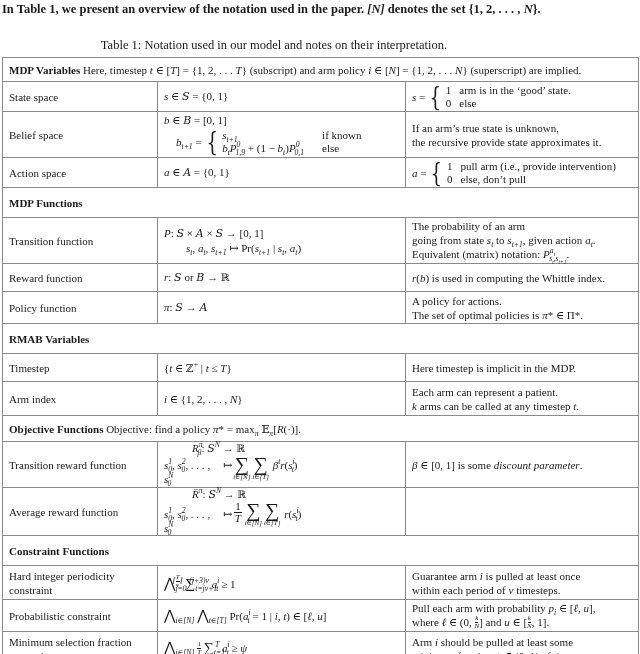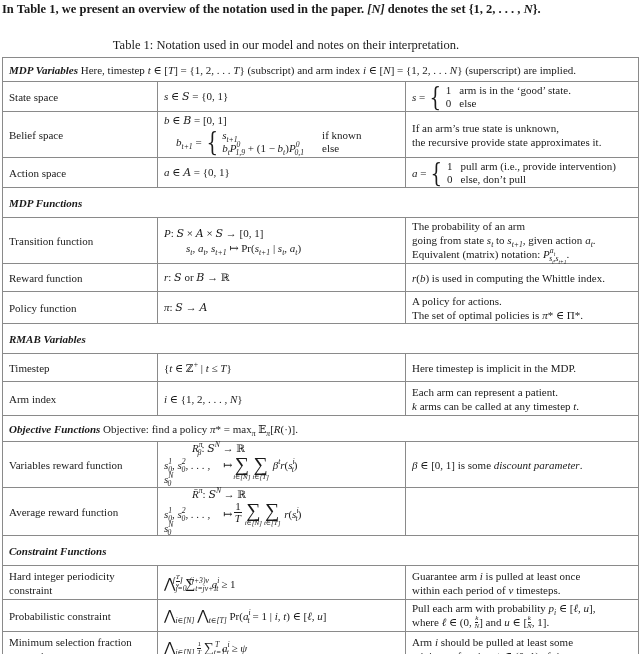--- a/index.html
+++ b/index.html
@@ -2,39 +2,39 @@
 <html><head>
 <meta charset="utf-8">
 <style>
   html, body { margin: 0; padding: 0; background: #ffffff; }
   body {
     width: 640px; height: 654px; overflow: hidden; position: relative;
     font-family: "Liberation Serif", "DejaVu Serif", serif;
     color: #1a1a1a; font-size: 11px;
   }
   .intro { position: absolute; left: 2px; top: 2px; font-size: 12.5px; white-space: nowrap; font-weight: bold; }
-  .caption { position: absolute; left: 12px; width: 548px; top: 38px; text-align: center; font-size: 12.5px; }
+  .caption { position: absolute; left: 0; width: 548px; top: 38px; text-align: center; font-size: 12.5px; }
   .m { font-style: italic; }
   .r { font-style: normal; }
   .bb { font-family: "DejaVu Serif", serif; font-style: normal; font-size: 0.95em; }
   .cal { font-family: "DejaVu Serif", serif; font-style: italic; }
   table.nt {
     position: absolute; left: 2px; top: 57px; width: 636px;
     border-collapse: collapse; table-layout: fixed;
     border: 1.5px solid #8a8a8a;
   }
   table.nt td {
     border: 1px solid #8a8a8a; padding: 0 6px; vertical-align: middle;
     font-size: 11px; line-height: 14px;
   }
   col.c1 { width: 155px; }
   col.c2 { width: 248px; }
   col.c3 { width: 233px; }
   tr.sec td { font-size: 11px; border-left: none; border-right: none; }
-  tr.sec td b { font-weight: bold; font-style: italic; }
+  tr.sec td b { font-weight: bold; }
   .case { display: inline-flex; align-items: center; vertical-align: middle; }
   .brace { font-size: 26px; line-height: 26px; margin: 0 2px; transform: scaleX(0.7); display: inline-block; font-family: "DejaVu Serif", serif; font-weight: lighter; }
   .cases { display: inline-grid; grid-template-columns: auto auto; column-gap: 8px; row-gap: 0; line-height: 13px; }
   sub, sup { font-size: 0.7em; line-height: 0; }
   .sum { display: inline-flex; flex-direction: column; align-items: center; vertical-align: middle; margin: 0 1px; }
   .sum .sig { font-size: 20px; line-height: 18px; font-style: normal; }
   .sum .lim { font-size: 7px; line-height: 8px; font-style: italic; }
   .frac { display: inline-flex; flex-direction: column; align-items: center; vertical-align: middle; font-size: 11px; line-height: 11px; margin: 0 2px; }
   .frac .num { border-bottom: 0.8px solid #1a1a1a; padding: 0 1px; }
   .sfrac { display: inline-flex; flex-direction: column; align-items: center; vertical-align: middle; font-size: 7px; line-height: 7px; }
@@ -54,21 +54,21 @@
 <table class="nt">
   <colgroup>
       <col class="c1">
       <col class="c2">
       <col class="c3">
     </colgroup>
 
   <tbody>
       <tr class="sec" style="height:24px">
     <td colspan="3">
-      <b>MDP Variables</b><span> Here, timestep </span><span class="m">t <span class="r">∈ [</span>T<span class="r">] = {1, 2, . . . </span>T<span class="r">}</span></span><span> (subscript) and arm index </span><span class="m">i <span class="r">∈ [</span>N<span class="r">] = {1, 2, . . . </span>N<span class="r">}</span></span><span> (superscript) are implied.</span>
+      <b>MDP Variables</b><span> Here, timestep </span><span class="m">t <span class="r">∈ [</span>T<span class="r">] = {1, 2, . . . </span>T<span class="r">}</span></span><span> (subscript) and arm policy </span><span class="m">i <span class="r">∈ [</span>N<span class="r">] = {1, 2, . . . </span>N<span class="r">}</span></span><span> (superscript) are implied.</span>
     </td>
   </tr>
 
   <tr style="height:30px">
     <td>State space</td>
     <td><span class="m">s</span> ∈ <span class="cal">S</span> = {0, 1}</td>
     <td>
       <span class="case"><span class="m">s</span>&nbsp;=<span class="brace">{</span>
         <span class="cases">
               <span>1</span>
@@ -163,21 +163,21 @@
       <div>Each arm can represent a patient.</div>
       <div><span class="m">k</span> arms can be called at any timestep <span class="m">t</span>.</div>
     </td>
   </tr>
 
   <tr class="sec" style="height:26px">
     <td colspan="3"><b>Objective Functions</b><span> Objective: find a policy </span><span class="m">π<span class="r">* = max</span><sub>π</sub> <span class="bb">𝔼</span><sub>π</sub><span class="r">[</span>R<span class="r">(·)]</span></span><span>.</span></td>
   </tr>
 
   <tr style="height:46px">
-    <td>Variables reward function</td>
+    <td>Transition reward function</td>
     <td style="vertical-align:top;">
       <div style="padding-left:28px; line-height:12px;"><span class="m">R<sup>π</sup><sub style="margin-left:-5px">β</sub></span>: <span class="cal">S</span><sup class="m">N</sup> → <span class="bb">ℝ</span></div>
       <div style="display:flex; align-items:flex-start;">
         <span class="m" style="margin-top:3px">s<sup>1</sup><sub style="margin-left:-4px">0</sub>, s<sup>2</sup><sub style="margin-left:-4px">0</sub>, . . . , s<sup>N</sup><sub style="margin-left:-6px">0</sub></span>&nbsp;<span style="margin-top:3px">↦</span>
         <span class="sum">
               <span class="sig">∑</span>
               <span class="lim">i∈[N]</span>
             </span>
         <span class="sum">
               <span class="sig">∑</span>

